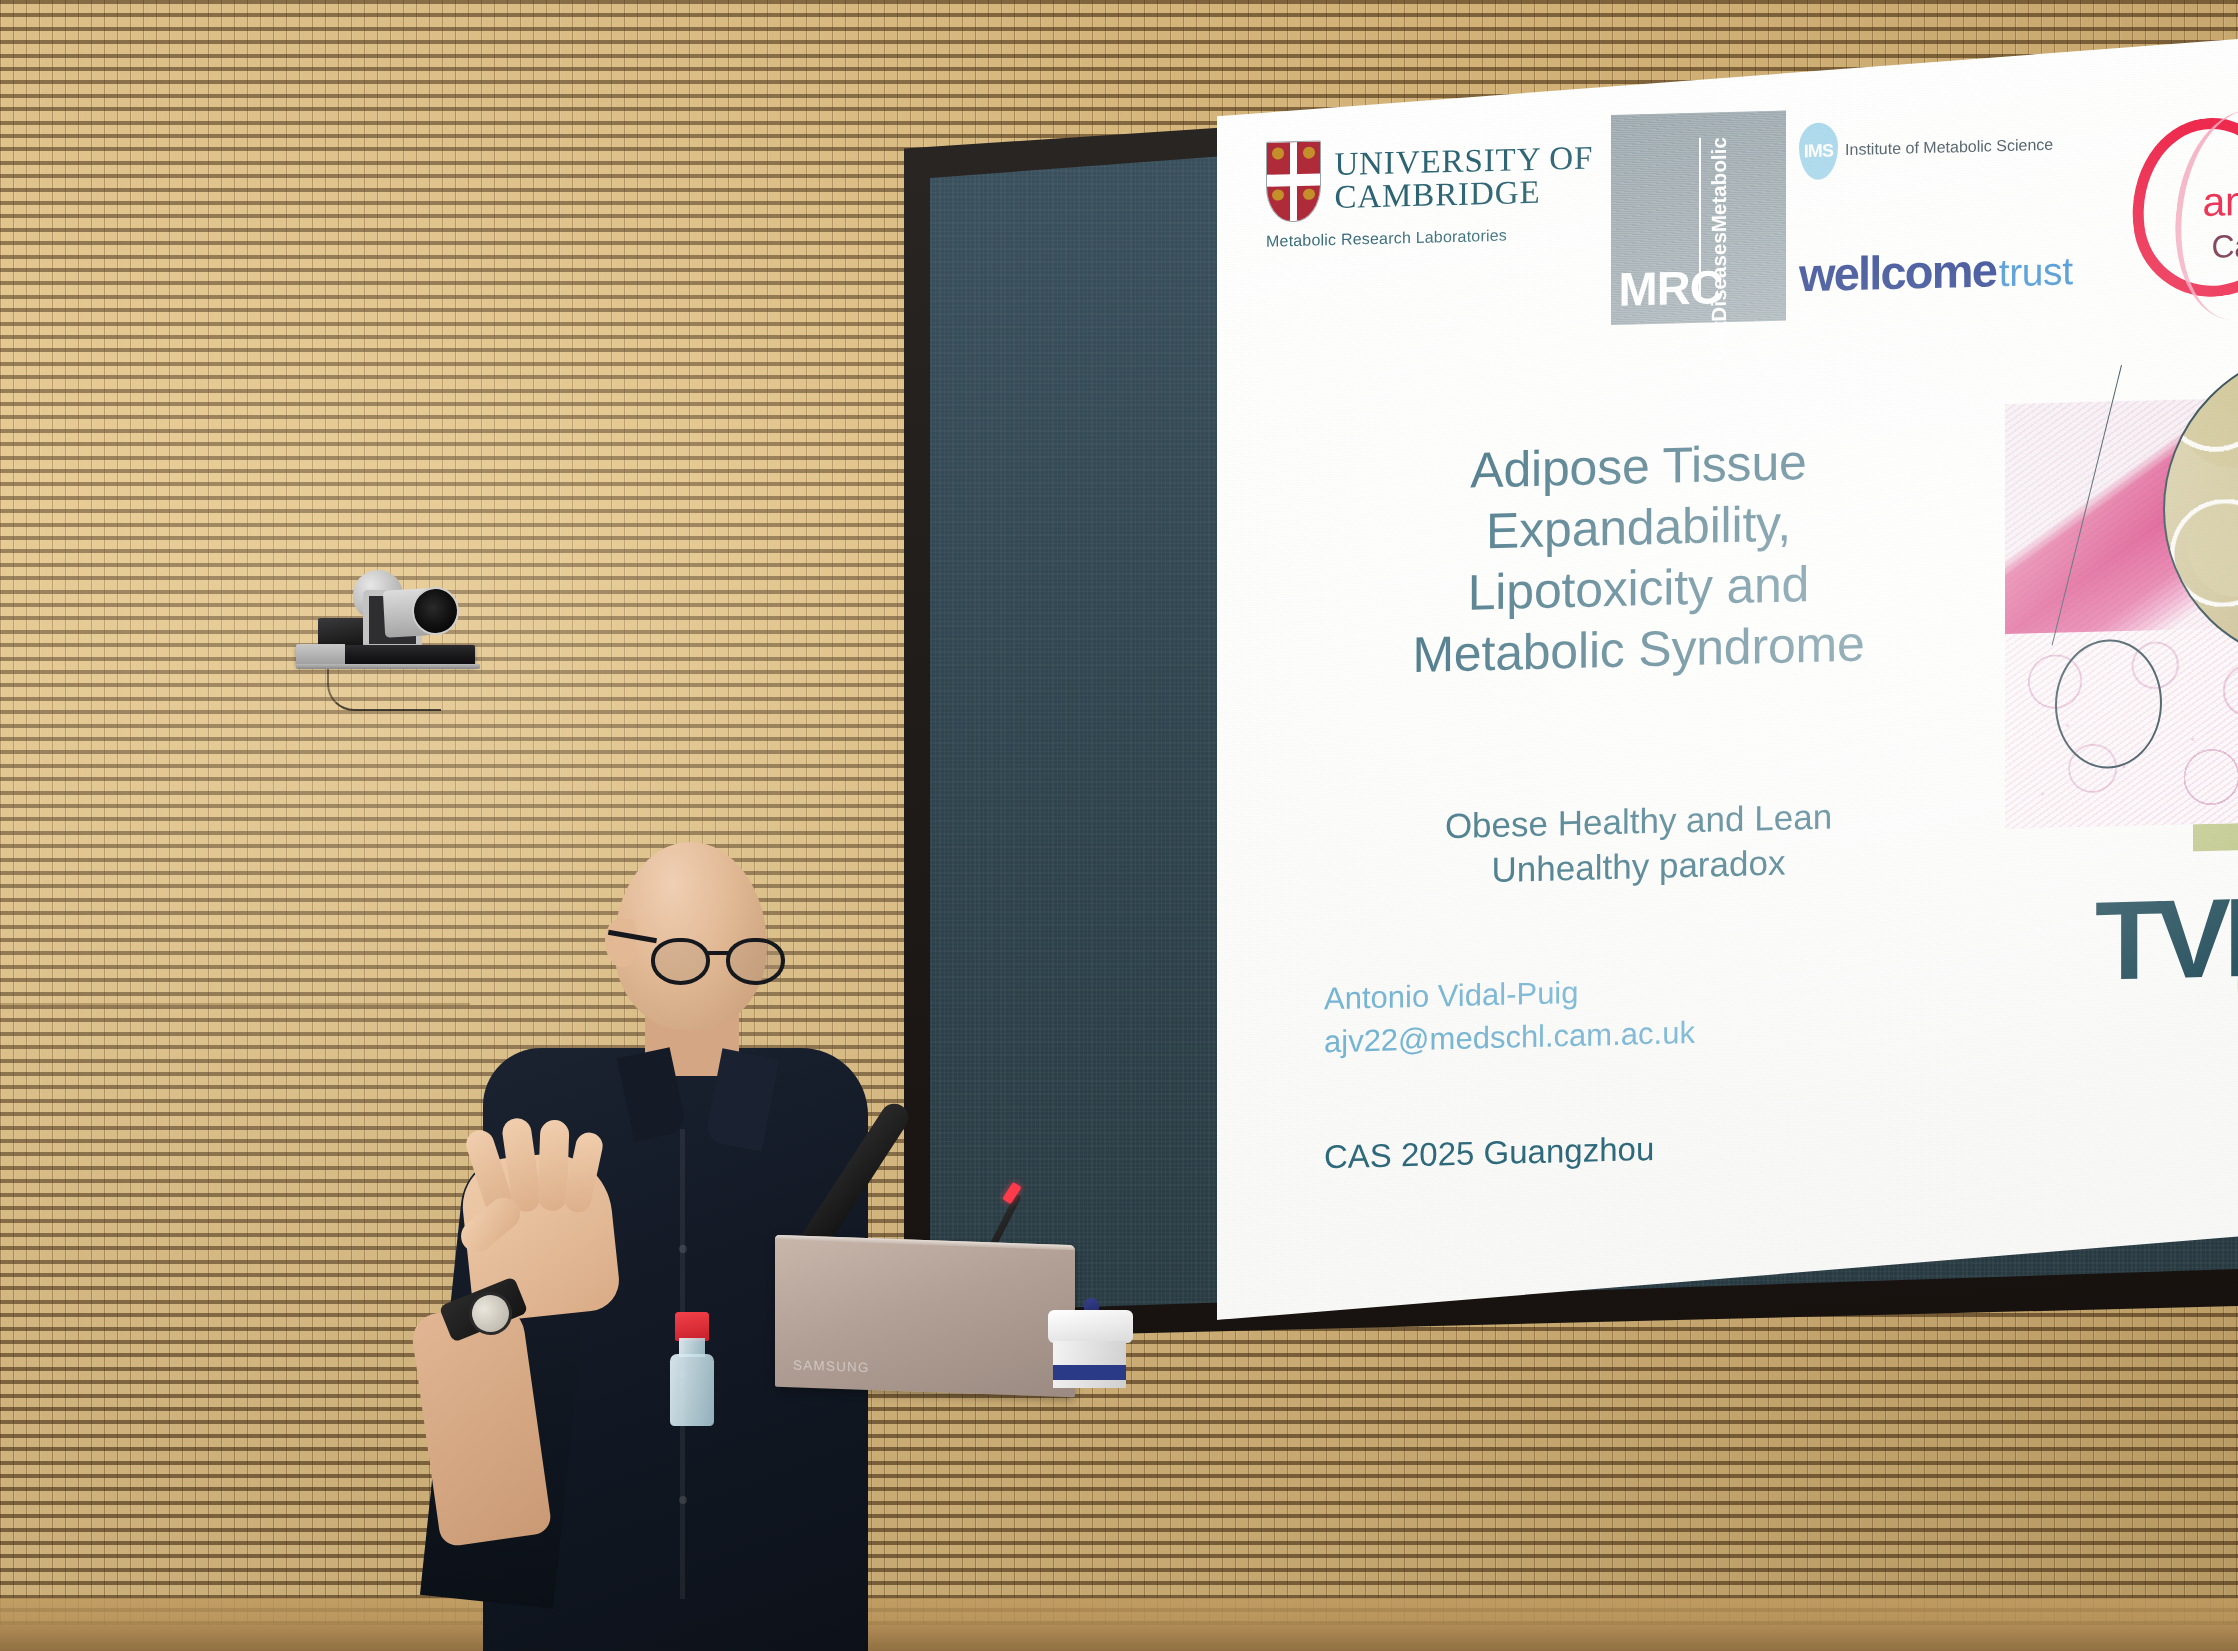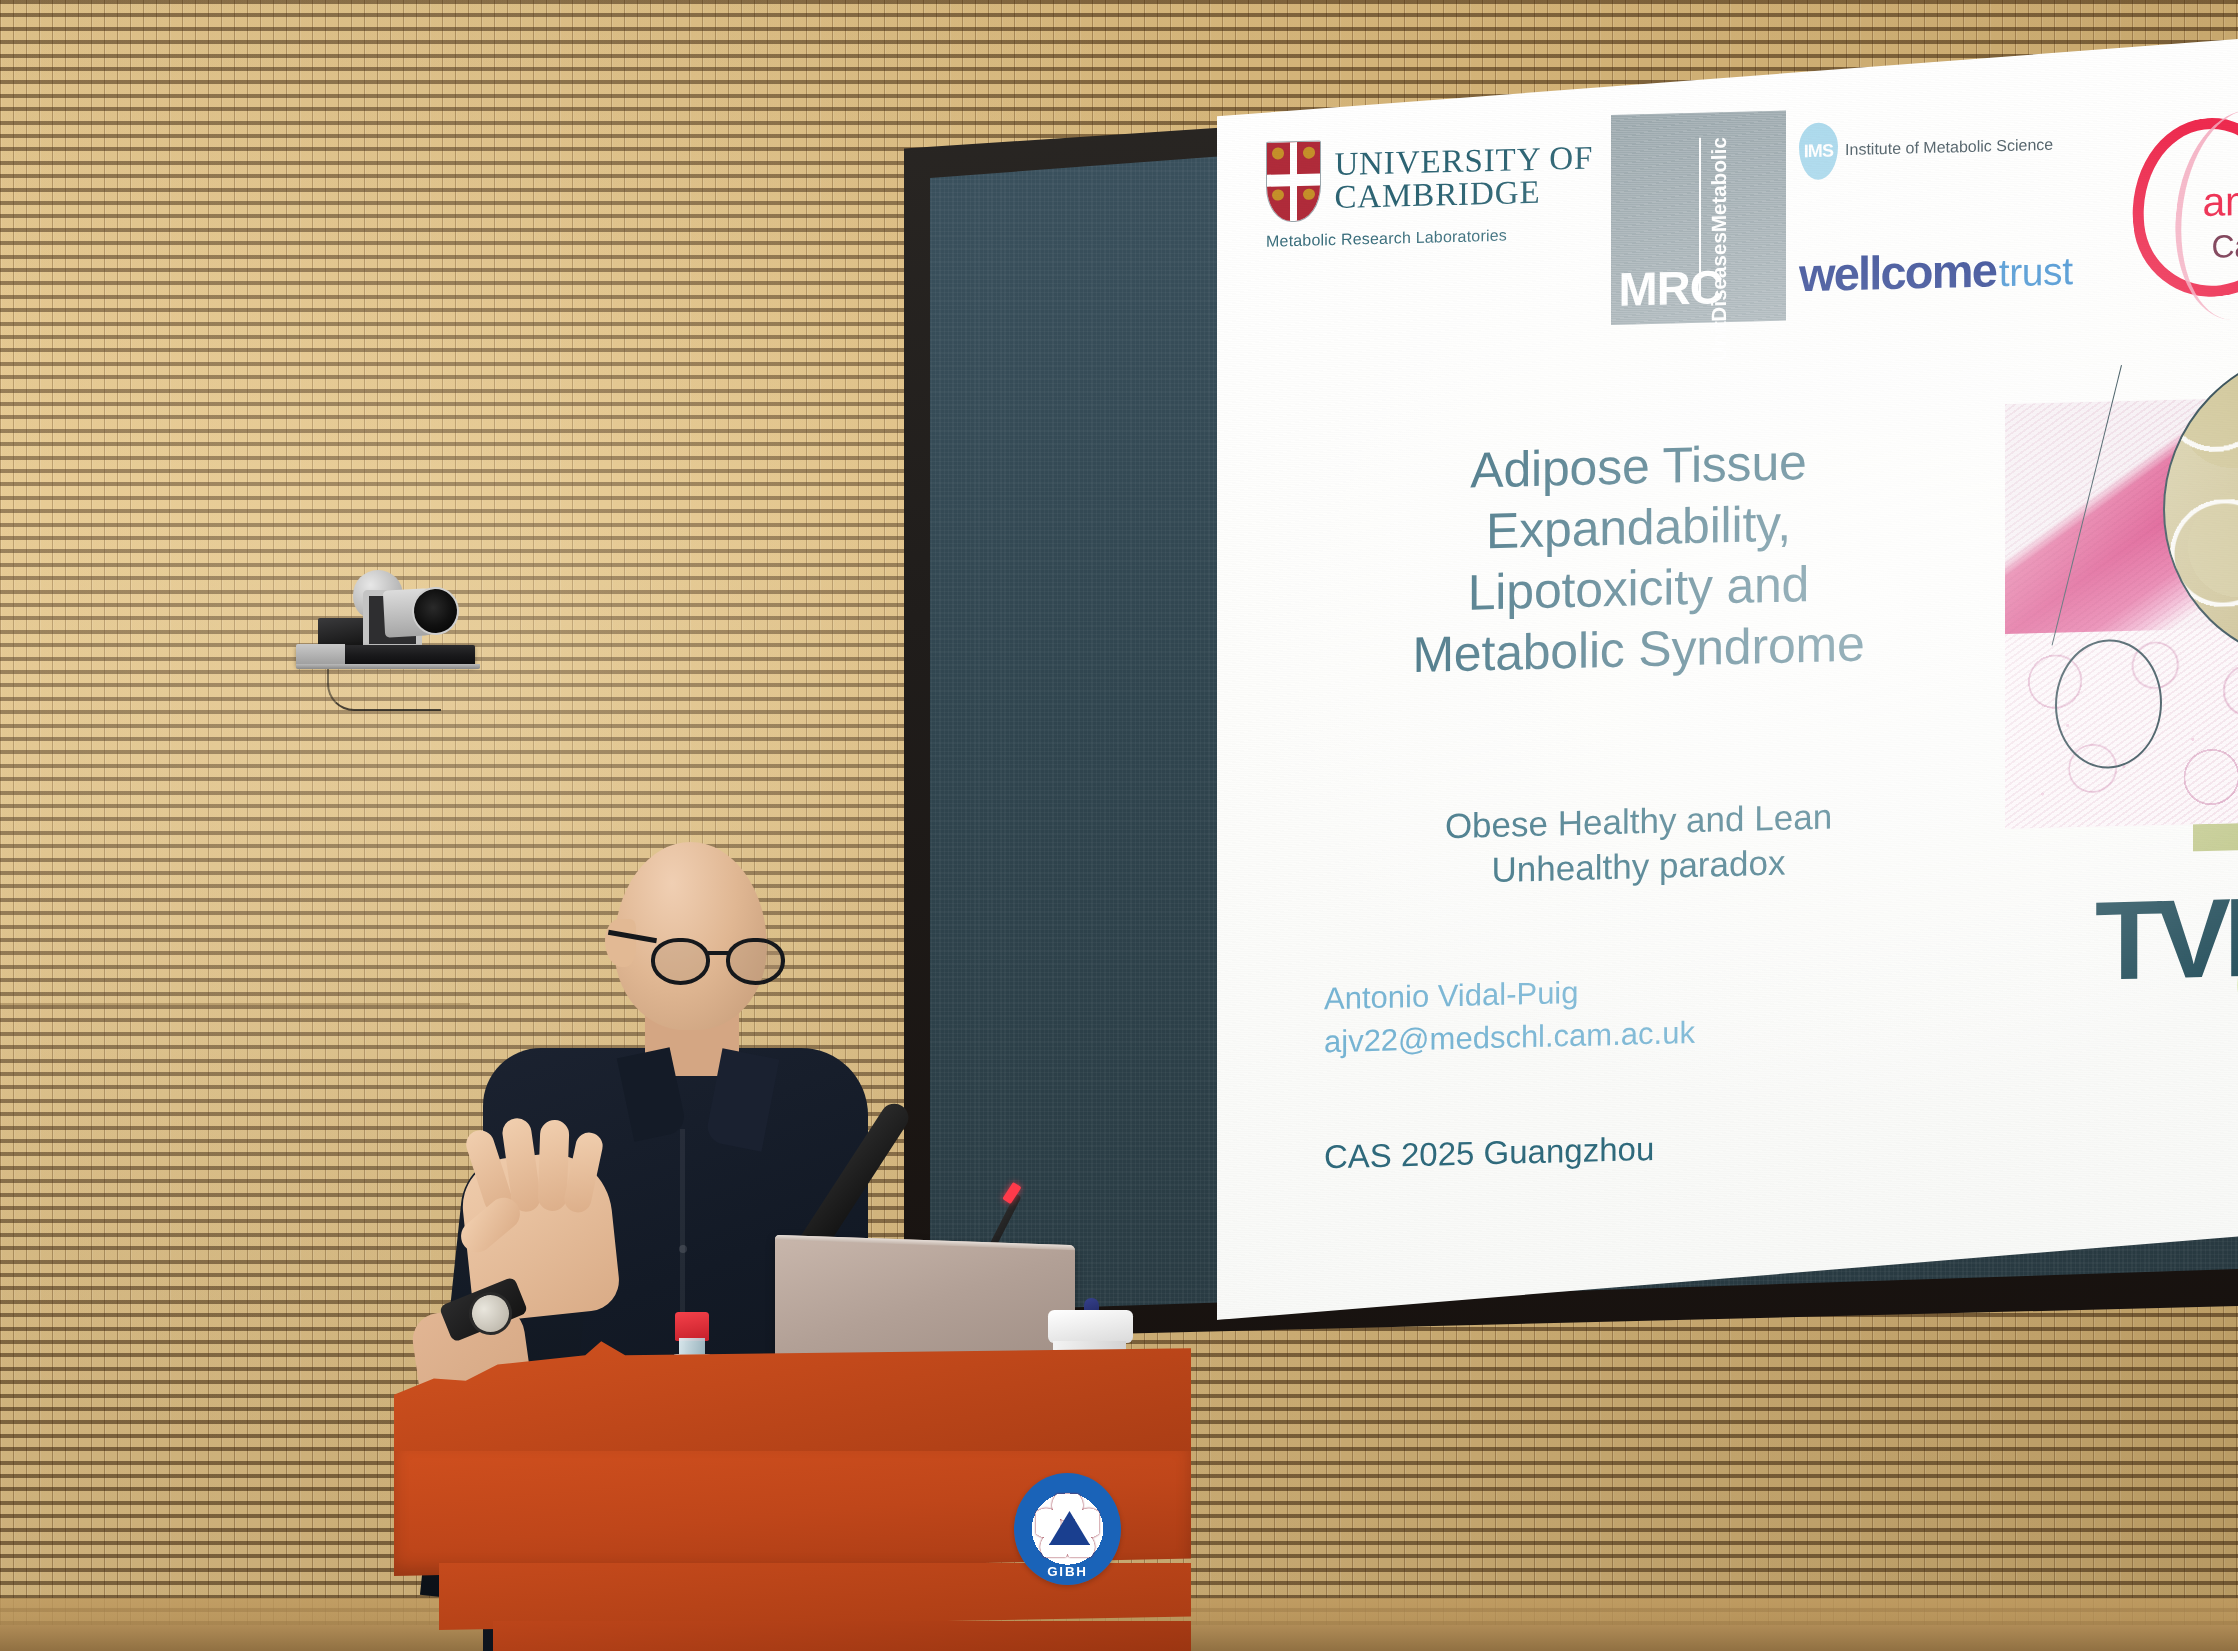--- a/index.html
+++ b/index.html
@@ -724,26 +724,15 @@
     <div class="body"></div>
   </div>
 
   <div class="cup">
     <div class="tab"></div>
     <div class="lid"></div>
     <div class="body"></div>
     <div class="band"></div>
   </div>
 
-  <div class="podium">
-    <div class="pod-top"></div>
-    <div class="pod-face"></div>
-    <div class="pod-mid"></div>
-    <div class="pod-base"></div>
-    <div class="pod-emblem">
-      <div class="flower"></div>
-      <div class="tri"></div>
-      <div class="gibh">GIBH</div>
-    </div>
-  </div>
 
 </div>
 
 
 </body></html>

